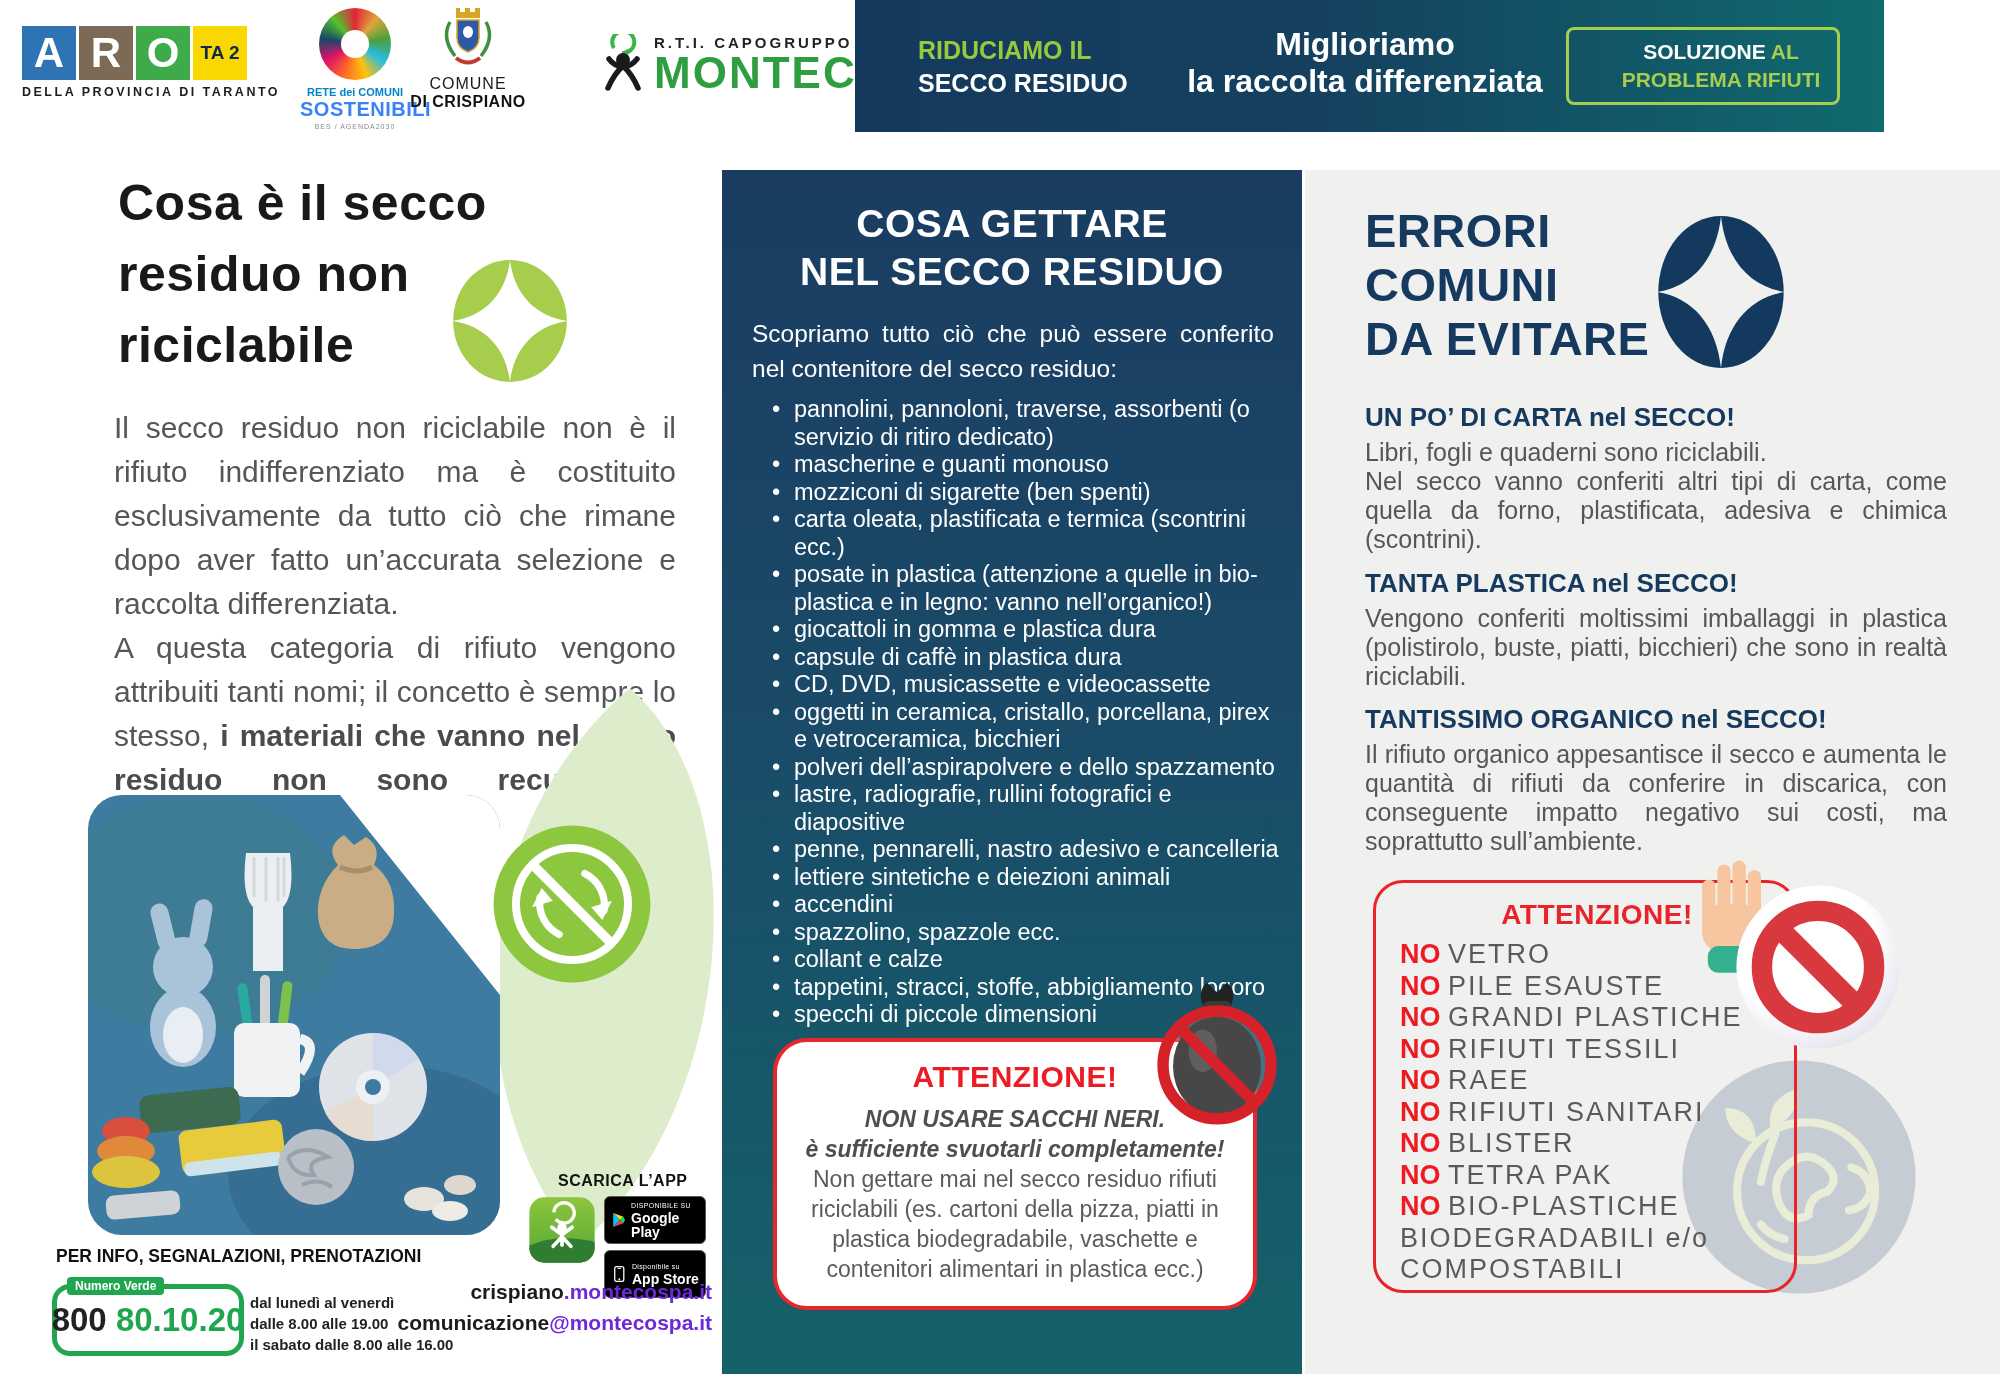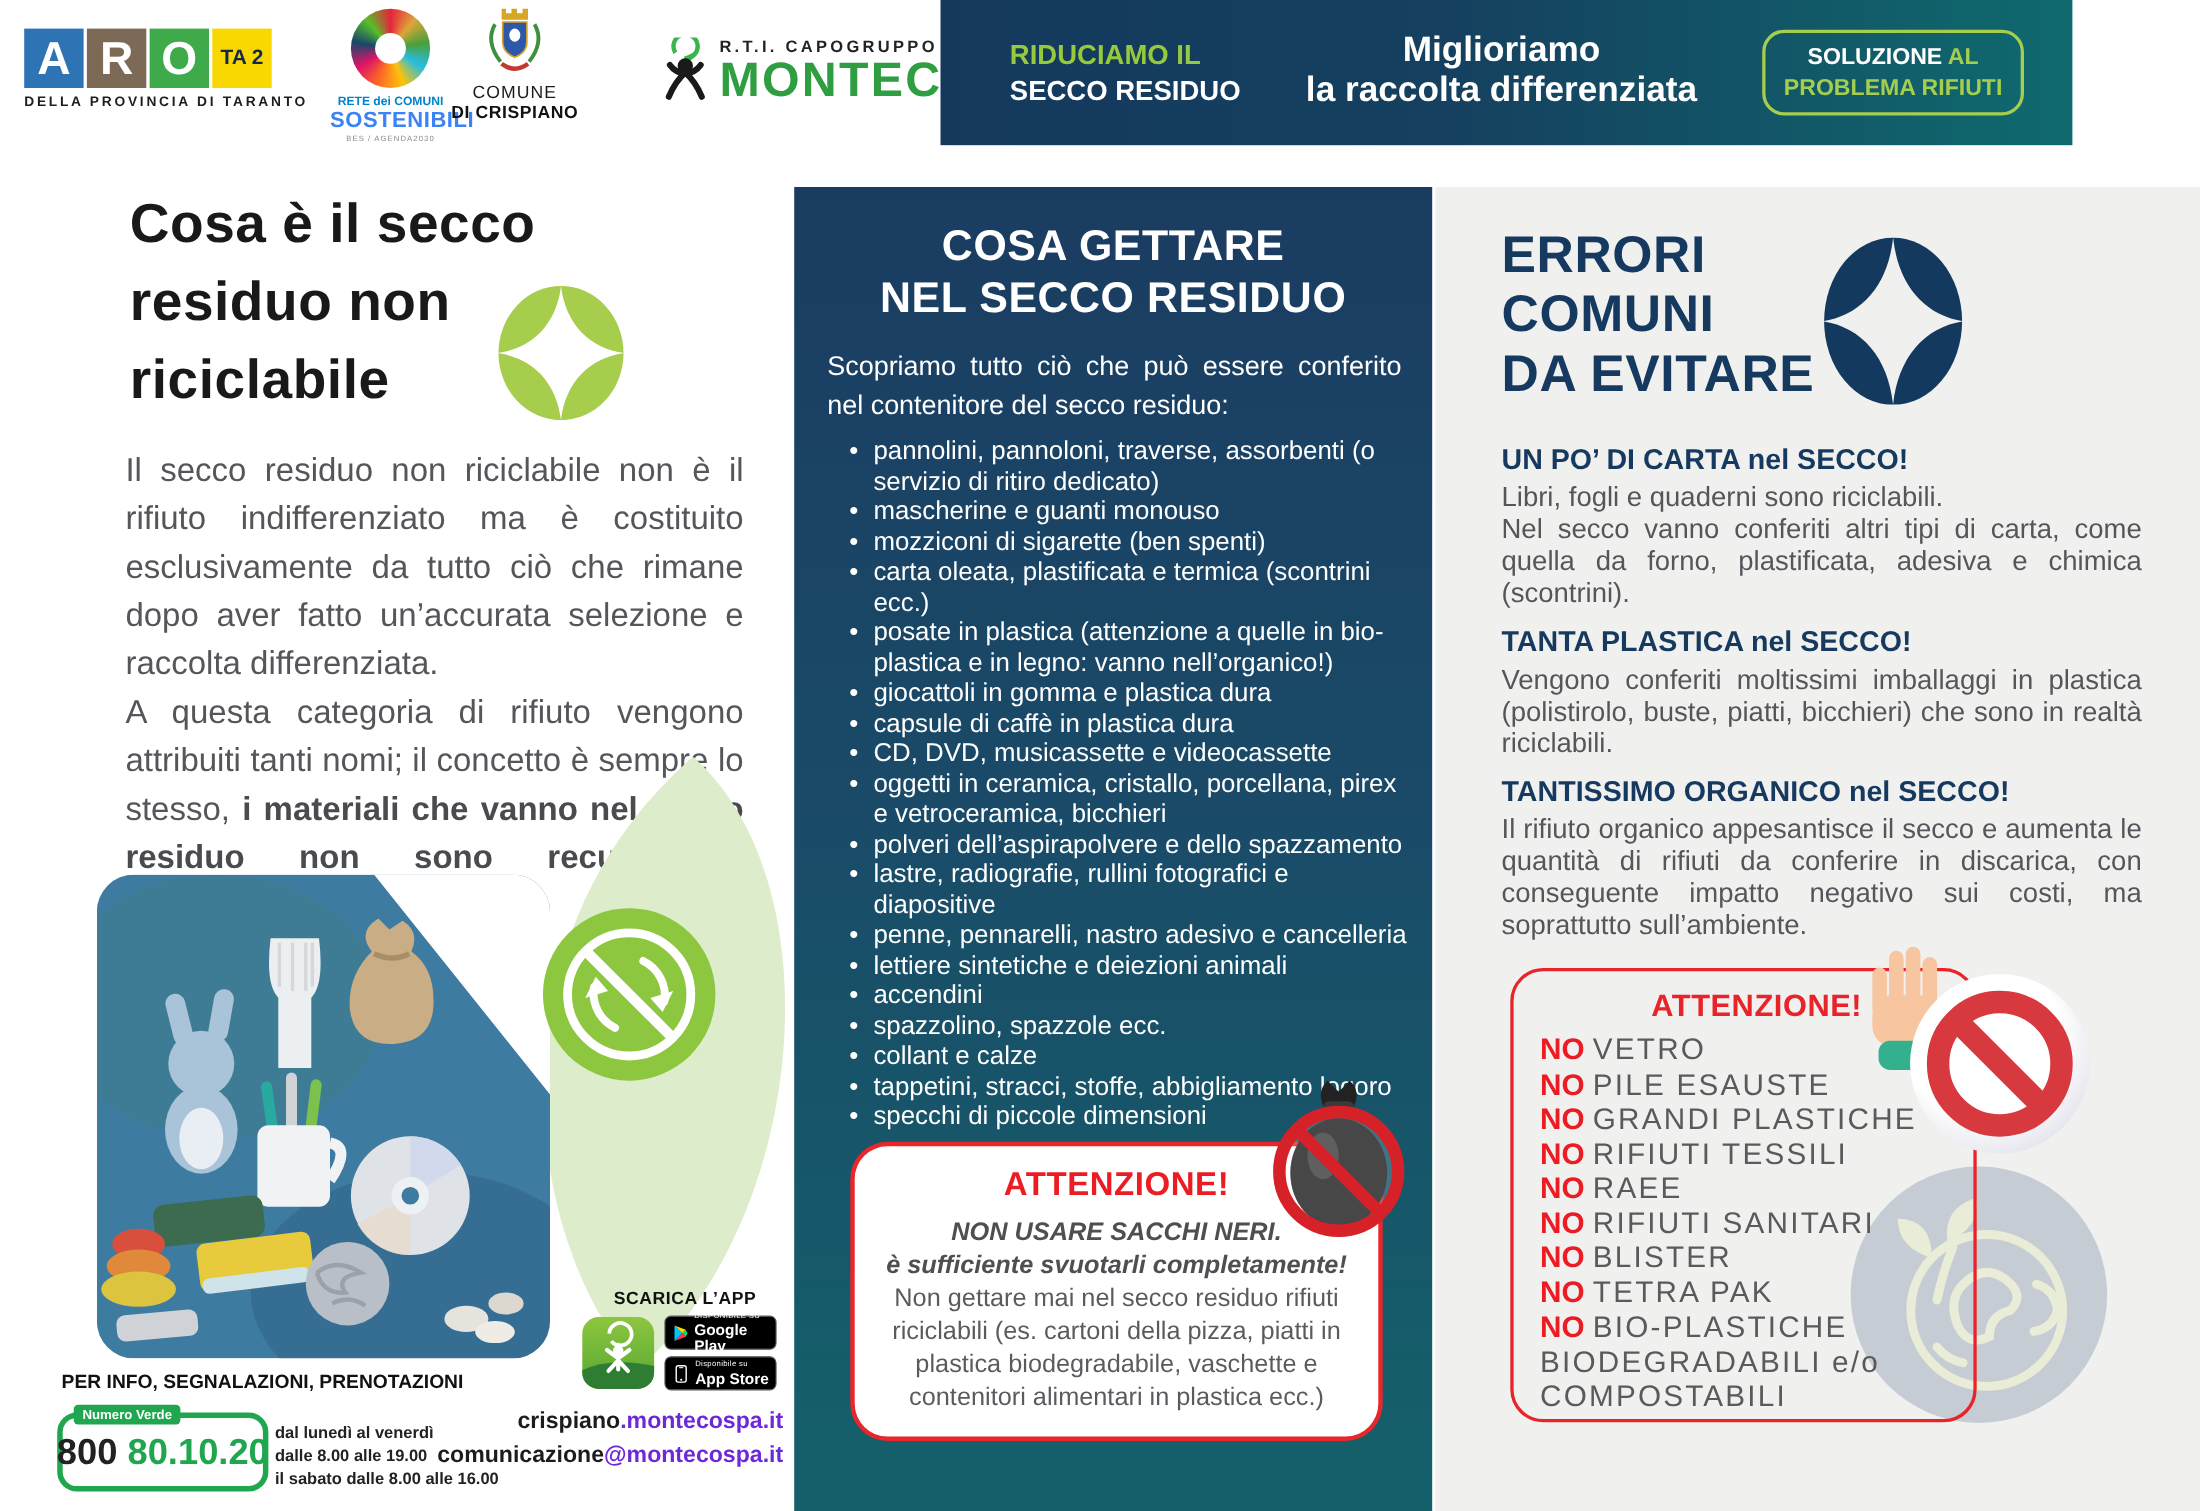--- a/index.html
+++ b/index.html
@@ -35,22 +35,22 @@
   .monteco-name{font-size:44px;font-weight:bold;color:#2f9e41;letter-spacing:2px;line-height:44px;}
 
   
   .banner{left:855px;top:0;width:1029px;height:132px;
           background:linear-gradient(90deg,#14395d 0%,#15405f 45%,#0f6a6e 100%);}
   .b-kick{position:absolute;left:63px;top:34px;font-weight:bold;font-size:25px;line-height:33px;}
   .b-kick .k1{color:#97c93d;} .b-kick .k2{color:#fff;}
   .b-center{position:absolute;left:260px;top:26px;width:500px;text-align:center;
             color:#fff;font-weight:bold;font-size:32px;line-height:37px;}
   .b-pill{position:absolute;right:44px;top:27px;width:232px;height:72px;border:3px solid #a6ce4e;
-          border-radius:20px;display:flex;flex-direction:column;align-items:center;justify-content:center;
-          font-weight:bold;font-size:21px;line-height:28px;}
+          border-radius:8px;display:flex;flex-direction:column;align-items:center;justify-content:center;
+          font-weight:bold;font-size:21px;line-height:28px;padding-left:36px;}
   .b-pill .pw{color:#fff;} .b-pill .pg{color:#a6ce4e;}
 
   
   .l-title{left:118px;top:168px;font-size:50px;line-height:71px;font-weight:800;color:#191919;letter-spacing:.5px;}
   .l-star{left:452px;top:260px;}
   .l-body{left:114px;top:406px;width:562px;font-size:30px;line-height:44px;color:#55565a;text-align:justify;}
   .l-body p{margin:0;}
   .l-body b{color:#4a4b4e;}
   .leaf{left:430px;top:688px;}
   .photo{left:88px;top:795px;width:412px;height:440px;border-radius:34px;overflow:hidden;}
@@ -61,21 +61,21 @@
           background:#fff;display:flex;align-items:center;justify-content:center;}
   .nv-label{position:absolute;left:10px;top:-12px;background:#21a650;color:#fff;font-size:12px;
             font-weight:bold;padding:2px 8px;border-radius:4px;}
   .nv-num{font-size:33px;font-weight:800;color:#222;white-space:nowrap;}
   .nv-num .green{color:#21a650;}
   .schedule{left:250px;top:1292px;font-size:15px;font-weight:600;color:#222;line-height:21px;}
 
   .scarica{left:558px;top:1172px;font-size:16px;font-weight:bold;color:#111;letter-spacing:.5px;}
   .junker{left:528px;top:1196px;}
   .badges{left:604px;top:1196px;display:flex;flex-direction:column;gap:6px;}
-  .badge{width:102px;height:31px;background:#000;border:1px solid #5a5a5a;border-radius:6px;
+  .badge{width:102px;height:48px;background:#000;border:1px solid #5a5a5a;border-radius:6px;
          display:flex;align-items:center;padding:0 6px;color:#fff;box-sizing:border-box;}
   .badge-txt{margin-left:5px;line-height:1;}
   .badge-top{font-size:7px;letter-spacing:.3px;}
   .badge-name{font-size:14px;font-weight:bold;margin-top:2px;}
   .webs{left:330px;top:1276px;width:382px;text-align:right;font-size:21px;font-weight:bold;line-height:31px;}
   .webs .dark{color:#1c1c1c;} .webs .green{color:#6d28d9;}
 
   
   .mid{left:722px;top:170px;width:580px;height:1204px;
        background:linear-gradient(180deg,#1a3c61 0%,#1a4a68 45%,#14616a 100%);}

